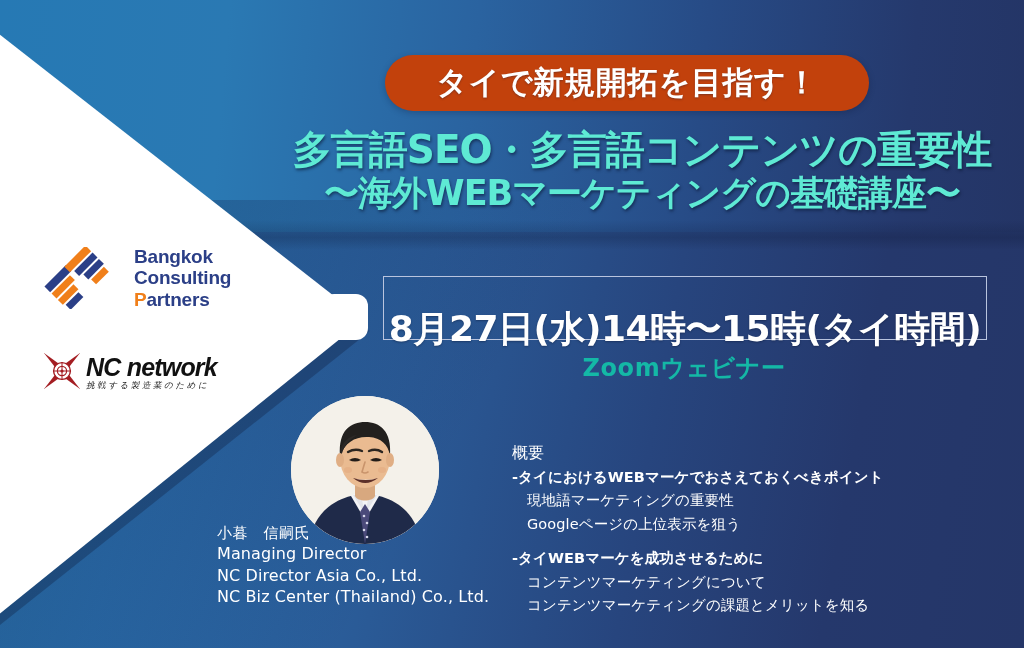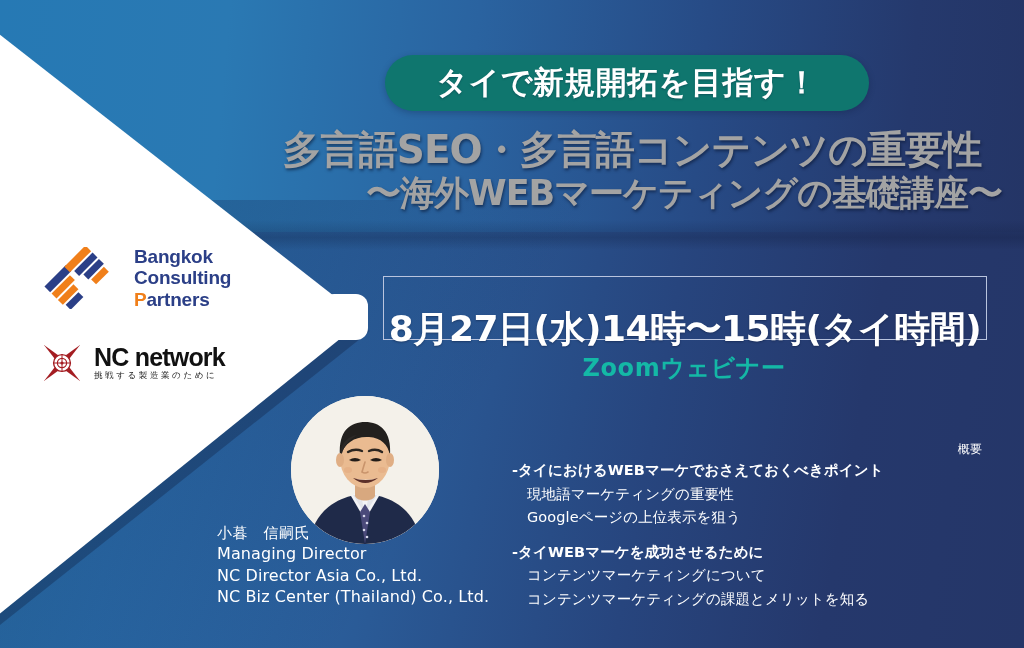--- a/index.html
+++ b/index.html
@@ -51,50 +51,50 @@
     position:absolute;left:44px;top:240px;width:182px;height:76px;
     display:flex;align-items:center;gap:24px;
   }
   .bcp-mark{position:relative;width:66px;height:62px;flex:0 0 auto;}
   .bcp-text{line-height:1.12;}
   .bcp-line{font-size:19px;font-weight:700;color:#2b3f87;letter-spacing:-.2px;white-space:nowrap;}
   .bcp-line .cap{color:#f07f1a;}
 
   .logo-nc{
     position:absolute;left:44px;top:345px;width:190px;height:44px;
-    display:flex;align-items:flex-start;gap:14px;
+    display:flex;align-items:flex-end;gap:6px;font-style:italic;
   }
   .nc-mark{position:relative;width:36px;height:36px;flex:0 0 auto;background:#ffffff;}
   .nc-text{line-height:1;}
   .nc-word{font-size:25px;font-weight:700;color:#111;letter-spacing:-.8px;white-space:nowrap;}
   .nc-tag{font-size:8.5px;color:#1a1a1a;letter-spacing:2.6px;white-space:nowrap;margin-top:1px;
           font-family:"DejaVu Sans","Liberation Sans",sans-serif;}
 
   
   .badge{
     position:absolute;left:385px;top:55px;width:484px;height:56px;
-    background:#0f766e;border-radius:28px;
+    background:#c2410c;border-radius:28px;
     display:flex;align-items:center;justify-content:center;
     box-shadow:0 2px 6px rgba(10,20,48,.25);
   }
   .badge span{
     color:#ffffff;font-size:31px;font-weight:700;letter-spacing:.5px;
     font-family:"DejaVu Sans","Liberation Sans",sans-serif;
     text-shadow:0 1px 2px rgba(12,26,58,.35);
   }
 
   .headline{
-    position:absolute;left:262px;top:128px;width:740px;
-    text-align:center;color:#a3a3a3;
+    position:absolute;left:272px;top:128px;width:740px;
+    text-align:center;color:#5eead4;
     font-family:"DejaVu Sans","Liberation Sans",sans-serif;
     font-weight:700;letter-spacing:-1px;line-height:1.12;
     text-shadow:1px 2px 3px rgba(8,18,44,.55);
   }
   .headline .l1{font-size:39px;display:block;white-space:nowrap;}
-  .headline .l2{font-size:35px;display:block;white-space:nowrap;margin-top:2px;text-align:right;}
+  .headline .l2{font-size:35px;display:block;white-space:nowrap;margin-top:2px;}
 
   .datebox{
     position:absolute;left:383px;top:276px;width:602px;height:62px;
     border:1.5px solid #b9c4de;
     display:flex;align-items:center;justify-content:center;
   }
   .datebox span{
     color:#ffffff;font-size:36px;font-weight:700;letter-spacing:-.5px;
     font-family:"DejaVu Sans","Liberation Sans",sans-serif;
     text-shadow:0 1px 2px rgba(10,20,48,.4);
@@ -121,21 +121,21 @@
   }
   .speaker .nm{font-size:15px;font-weight:400;letter-spacing:.5px;}
   .speaker .ln{font-size:16px;font-weight:400;letter-spacing:.1px;}
 
   
   .outline{
     position:absolute;left:512px;top:440px;width:470px;color:#ffffff;
     font-family:"DejaVu Sans","Liberation Sans",sans-serif;
     font-size:14.5px;line-height:1.62;letter-spacing:.1px;
   }
-  .outline .head{font-size:12px;text-align:right;}
+  .outline .head{font-size:16px;}
   .outline .lead{font-weight:700;}
   .outline .sub{padding-left:15px;}
   .outline .gap{height:11px;}
 </style>
 </head>
 <body>
 
 <div id="stage">
 
   <div class="bg-base"></div>

